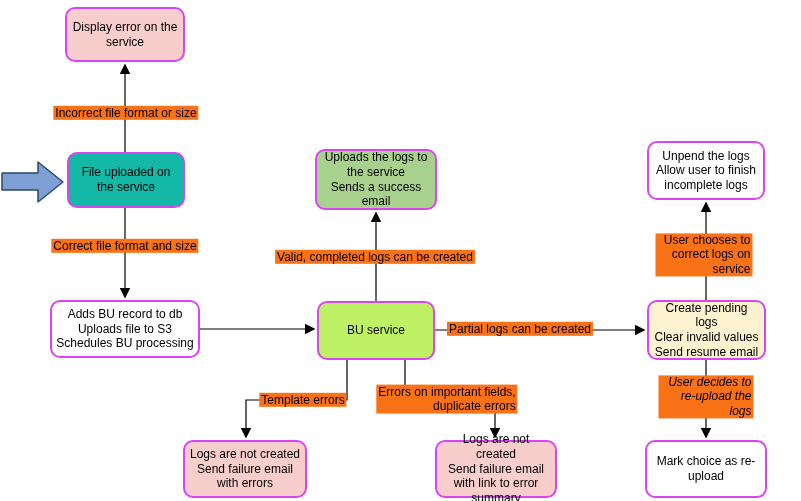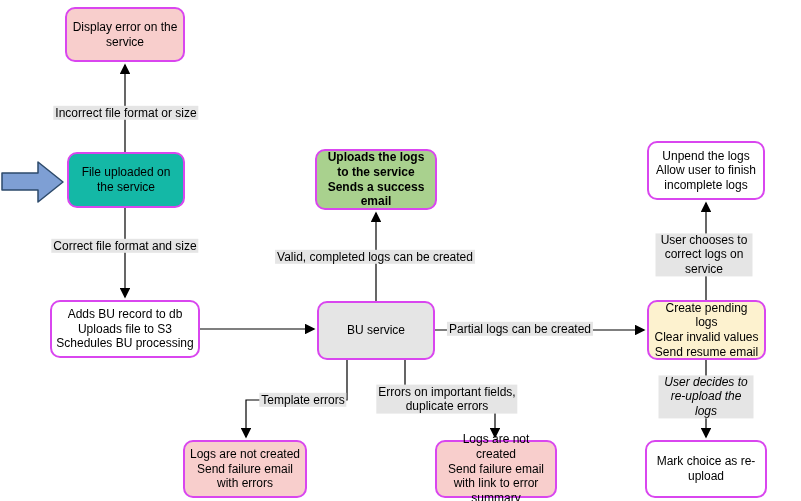--- a/index.html
+++ b/index.html
@@ -11,21 +11,21 @@
   .edge{fill:none;stroke:#000;stroke-width:1.2;}
   .node{
     position:absolute;z-index:2;box-sizing:border-box;
     border:2px solid #d946ef;border-radius:10px;
     display:flex;align-items:center;justify-content:center;
     text-align:center;font-size:12px;line-height:1.22;
     padding:3px 4px;white-space:pre-line;background:#fff;
   }
   .edge-label{
     position:absolute;z-index:3;transform:translate(-50%,-50%);
-    background:#e5e5e5;font-size:12px;line-height:1.2;text-align:center;
+    background:#f97316;font-size:12px;line-height:1.2;text-align:right;
     padding:0 2px;white-space:pre-line;
   }
   #input-arrow{position:absolute;left:0;top:0;z-index:2;}
 </style>
 </head>
 <body>
 
 <div id="stage">
   <svg id="edge-layer" width="801" height="501">
     <defs>
@@ -44,22 +44,22 @@
       <polyline points="706,360 706,437" class="edge" marker-end="url(#arrow)"></polyline>
     </svg>
   <svg id="input-arrow" width="801" height="501">
     <polygon id="input-arrow-shape" stroke-width="1.5" stroke-linejoin="round" points="2,173 38,173 38,162 63,182 38,202 38,190 2,190" fill="#7e9fd4" stroke="#2d4a6b"></polygon>
   </svg>
 <div class="node" style="left: 65px; top: 7px; width: 120px; height: 55px; background: rgb(248, 206, 204);">Display error on the service</div>
     <div class="node" style="left: 67px; top: 152px; width: 118px; height: 56px; background: #14b8a6;">File uploaded on the service</div>
     <div class="node" style="left: 50px; top: 300px; width: 150px; height: 58px; background: rgb(255, 255, 255);">Adds BU record to db
 Uploads file to S3
 Schedules BU processing</div>
-    <div class="node" style="left: 317px; top: 301px; width: 118px; height: 59px; background: #e5e5e5;">BU service</div>
-    <div class="node" style="left: 315px; top: 149px; width: 122px; height: 61px; background: rgb(169, 209, 142); font-weight: bold;">Uploads the logs to the service
+    <div class="node" style="left: 317px; top: 301px; width: 118px; height: 59px; background: #bef264;">BU service</div>
+    <div class="node" style="left: 315px; top: 149px; width: 122px; height: 61px; background: rgb(169, 209, 142);">Uploads the logs to the service
 Sends a success email</div>
     <div class="node" style="left: 647px; top: 141px; width: 118px; height: 59px; background: rgb(255, 255, 255);">Unpend the logs
 Allow user to finish incomplete logs</div>
     <div class="node" style="left: 647px; top: 300px; width: 119px; height: 60px; background: rgb(253, 242, 207);">Create pending logs
 Clear invalid values
 Send resume email</div>
     <div class="node" style="left: 645px; top: 440px; width: 122px; height: 58px; background: rgb(255, 255, 255); text-align: center;">Mark choice as re-upload</div>
     <div class="node" style="left: 183px; top: 440px; width: 124px; height: 58px; background: rgb(248, 206, 204);">Logs are not created
 Send failure email with errors</div>
     <div class="node" style="left: 435px; top: 440px; width: 122px; height: 58px; background: rgb(248, 206, 204);">Logs are not created

